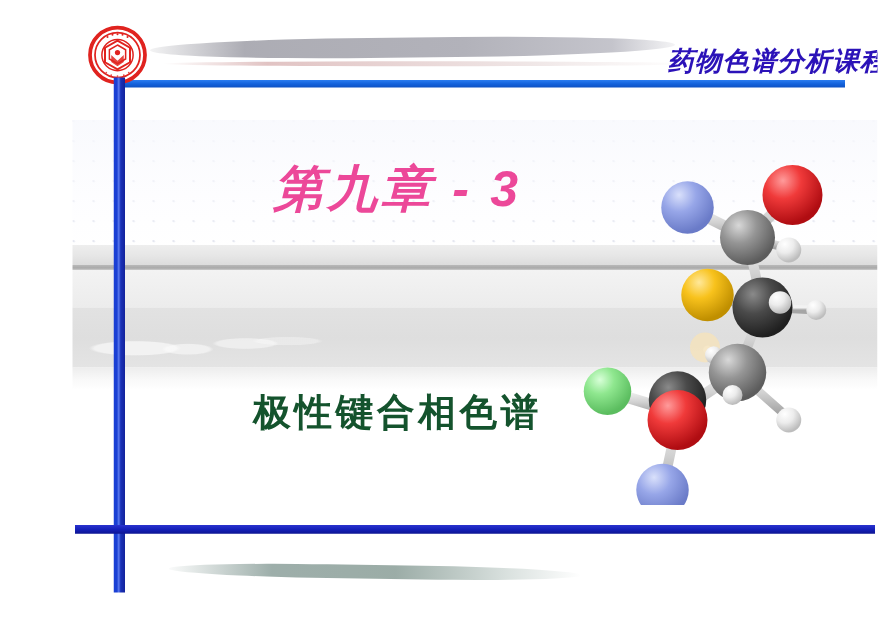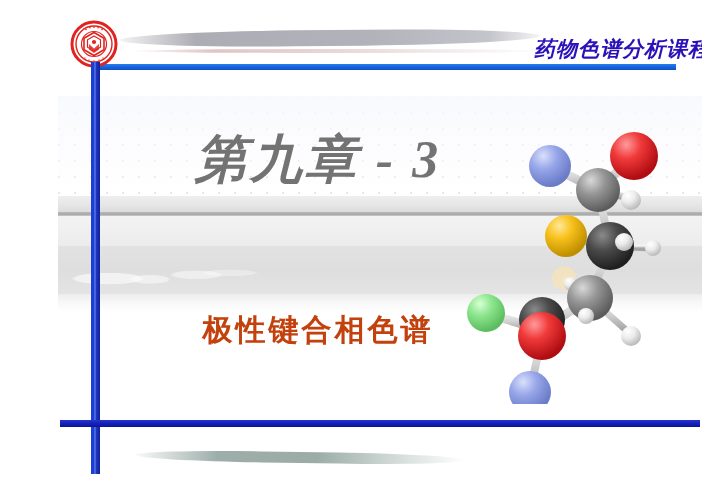--- a/index.html
+++ b/index.html
@@ -157,40 +157,40 @@
   }
 
   
   .title-wrap {
     position: absolute;
     left: 108px; top: 128px;
     width: 420px;
     text-align: center;
   }
   .title-line {
-    font-family: Liberation Serif, serif;
-    font-size: 52px;
+    font-family: Liberation Sans, sans-serif;
+    font-size: 40px;
     font-weight: bold;
     font-style: italic;
-    color: #737373;
+    color: #ec4899;
     line-height: 1.22;
     letter-spacing: 3px;
     white-space: nowrap;
   }
   .title-line.l2 { letter-spacing: 2px; }
 
   .subtitle {
     position: absolute;
     left: 108px; top: 310px;
     width: 420px;
     text-align: center;
     font-family: "DejaVu Serif", "Liberation Serif", serif;
     font-size: 30px;
     font-weight: bold;
-    color: #c2410c;
+    color: #14532d;
     letter-spacing: 3px;
     white-space: nowrap;
   }
 
   
   .molecule {
     position: absolute;
     left: 438px; top: 108px;
     width: 264px; height: 296px;
     pointer-events: none;

